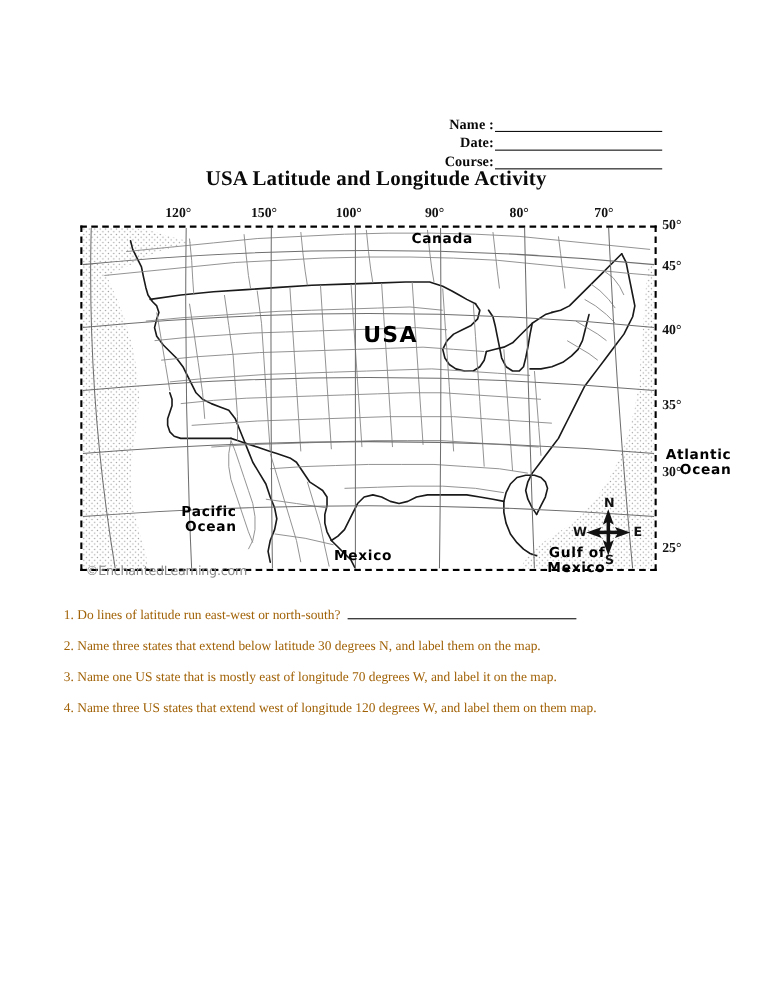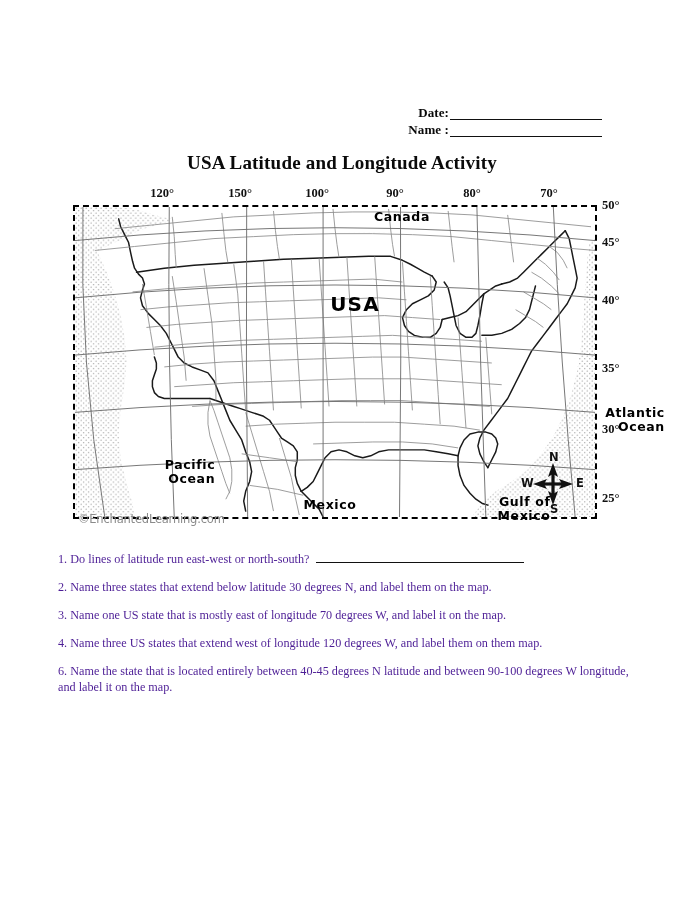--- a/index.html
+++ b/index.html
@@ -126,41 +126,45 @@
   
   .questions {
     position: absolute;
     left: 58px; top: 551px;
     width: 590px;
   }
   .q {
     font-size: 12.2px;
     line-height: 15.5px;
     margin-bottom: 12.5px;
-    color: #4c1d95;
+    color: #a16207;
   }
   .q-blank {
     display: inline-block;
     width: 208px;
     border-bottom: 1.1px solid #111;
     height: 11px;
     margin-left: 3px;
     vertical-align: baseline;
   }
 </style>
 </head>
 <body>
 
 <div class="hdr-block">
   <div class="hdr-row">
+    <span class="hdr-label">Name :</span>
+    <span class="hdr-rule"></span>
+  </div>
+  <div class="hdr-row">
     <span class="hdr-label">Date:</span>
     <span class="hdr-rule"></span>
   </div>
   <div class="hdr-row">
-    <span class="hdr-label">Name :</span>
+    <span class="hdr-label">Course:</span>
     <span class="hdr-rule"></span>
   </div>
 </div>
 
 <div class="page-title">USA Latitude and Longitude Activity</div>
 
 <div class="map-wrap">
 
   <div class="axis-label lon-label" style="left:90px">120°</div>
   <div class="axis-label lon-label" style="left:168px">150°</div>
@@ -384,17 +388,13 @@
     <span>Name three states that extend below latitude 30 degrees N, and label them on the map.</span>
   </div>
   <div class="q">
     <span>3.</span>
     <span>Name one US state that is mostly east of longitude 70 degrees W, and label it on the map.</span>
   </div>
   <div class="q">
     <span>4.</span>
     <span>Name three US states that extend west of longitude 120 degrees W, and label them on them map.</span>
   </div>
-  <div class="q">
-    <span>6.</span>
-    <span>Name the state that is located entirely between 40-45 degrees N latitude and between 90-100 degrees W longitude, and label it on the map.</span>
-  </div>
 </div>
 
 </body></html>

